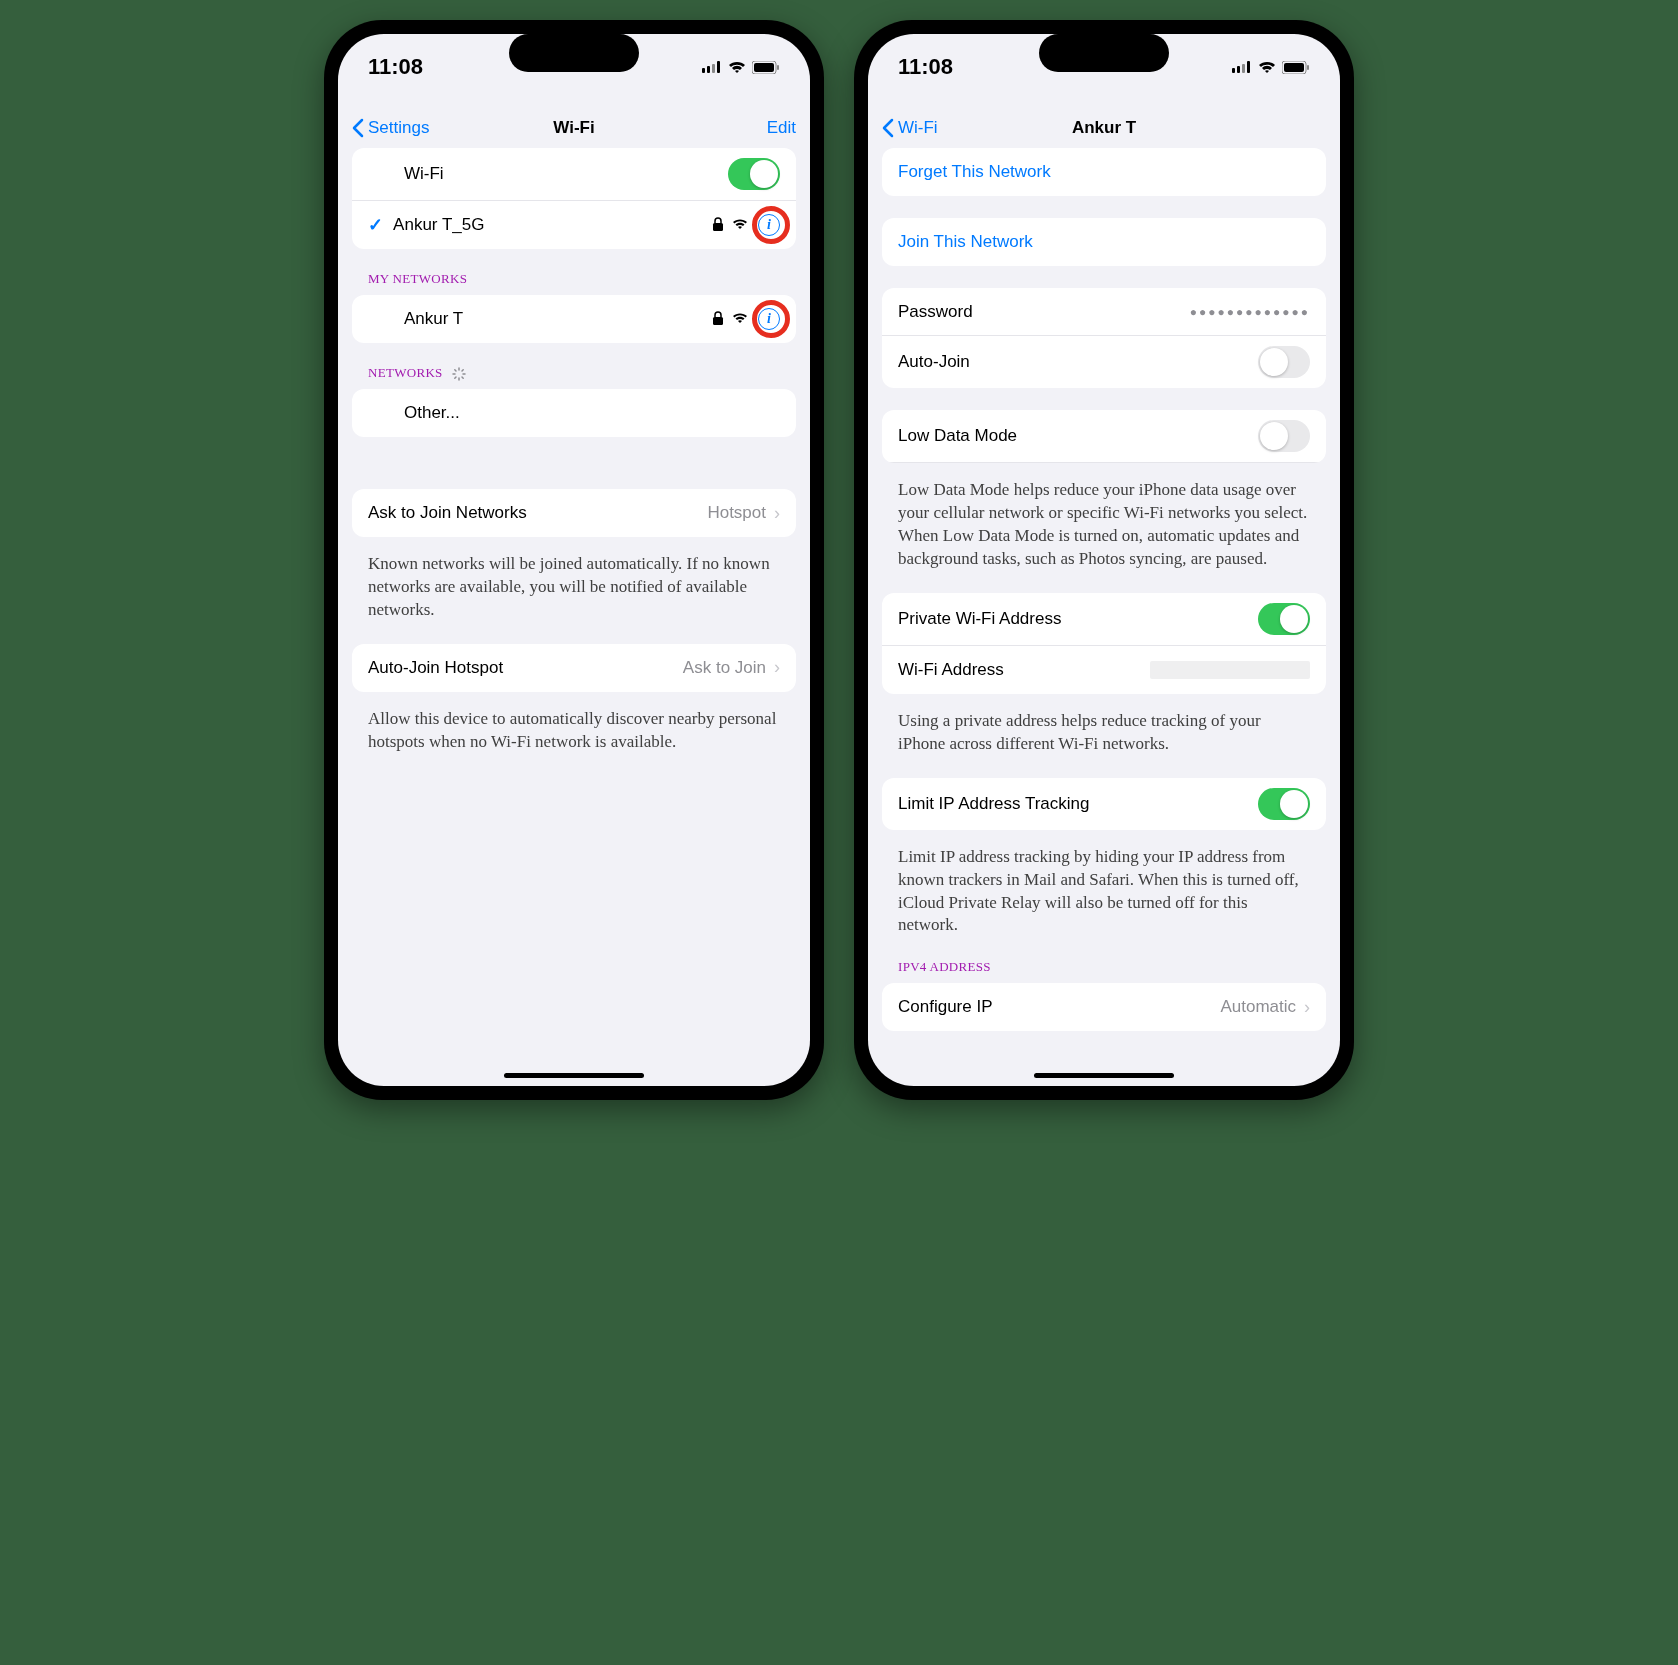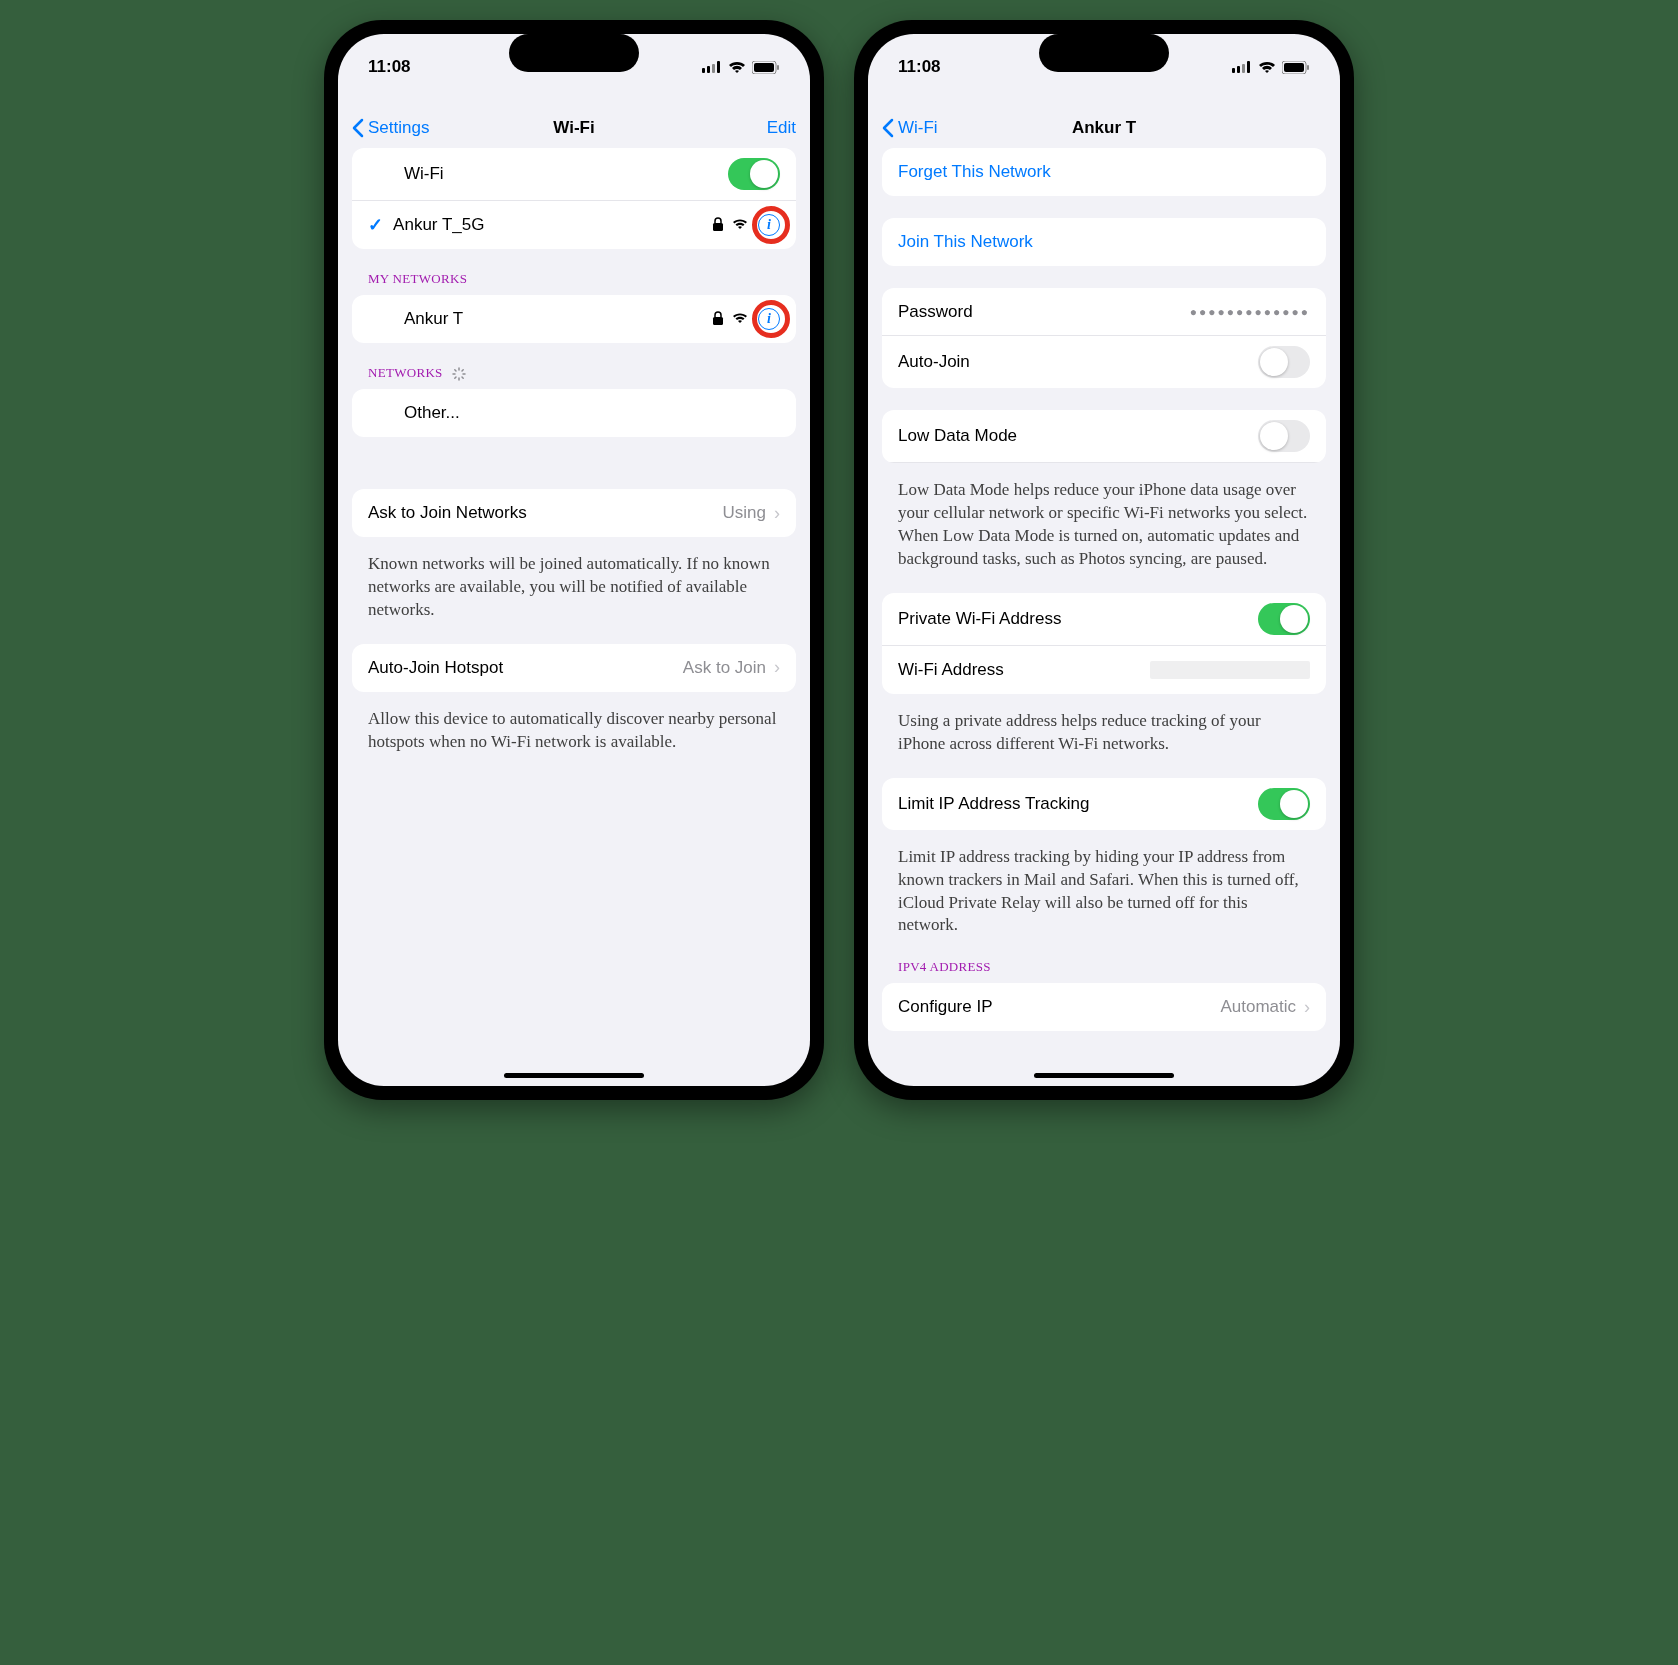--- a/index.html
+++ b/index.html
@@ -42,21 +42,21 @@
     background: #000;
     border-radius: 22px;
     z-index: 10;
   }
   .statusbar {
     height: 56px;
     display: flex;
     align-items: center;
     justify-content: space-between;
     padding: 0 30px;
-    font-size: 17px;
+    font-size: 22px;
     font-weight: 600;
     color: #000;
     padding-top: 10px;
     gap: 36px;
   }
   .status-right { display: flex; align-items: center; gap: 6px; }
   .navbar {
     height: 48px;
     display: flex;
     align-items: flex-end;
@@ -232,21 +232,21 @@
         <div class="row">
           <span class="row-label indent">Other...</span>
         </div>
       </div>
 
       <div style="height:30px;"></div>
 
       <div class="group">
         <div class="row">
           <span class="row-label">Ask to Join Networks</span>
-          <span class="row-value">Using</span>
+          <span class="row-value">Hotspot</span>
           <span class="chevron">›</span>
         </div>
       </div>
       <div class="section-footer">Known networks will be joined automatically. If no known networks are available, you will be notified of available networks.</div>
 
       <div class="group">
         <div class="row">
           <span class="row-label">Auto-Join Hotspot</span>
           <span class="row-value">Ask to Join</span>
           <span class="chevron">›</span>

